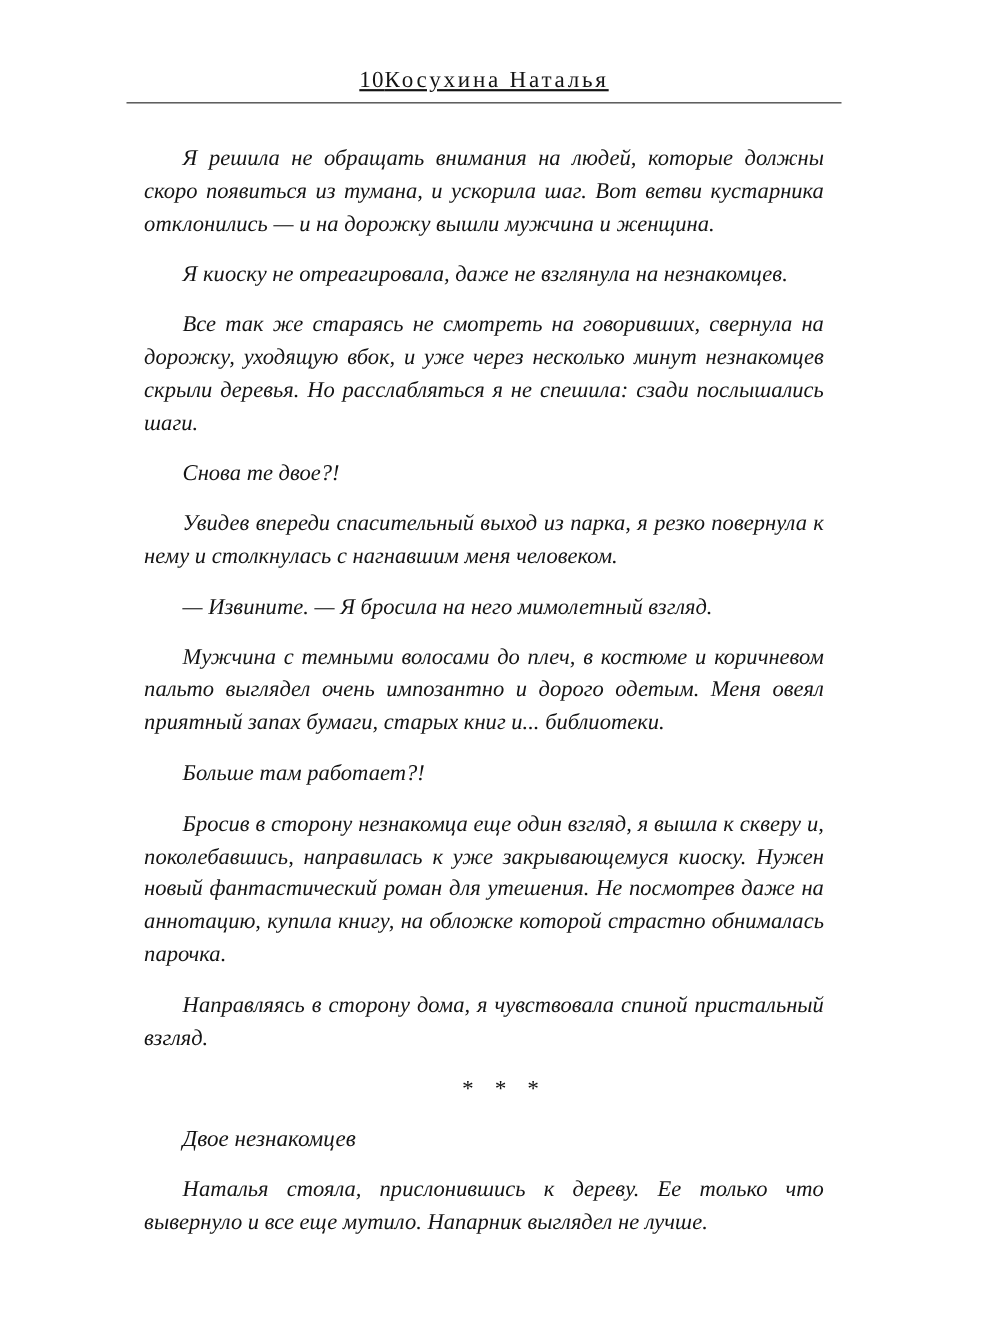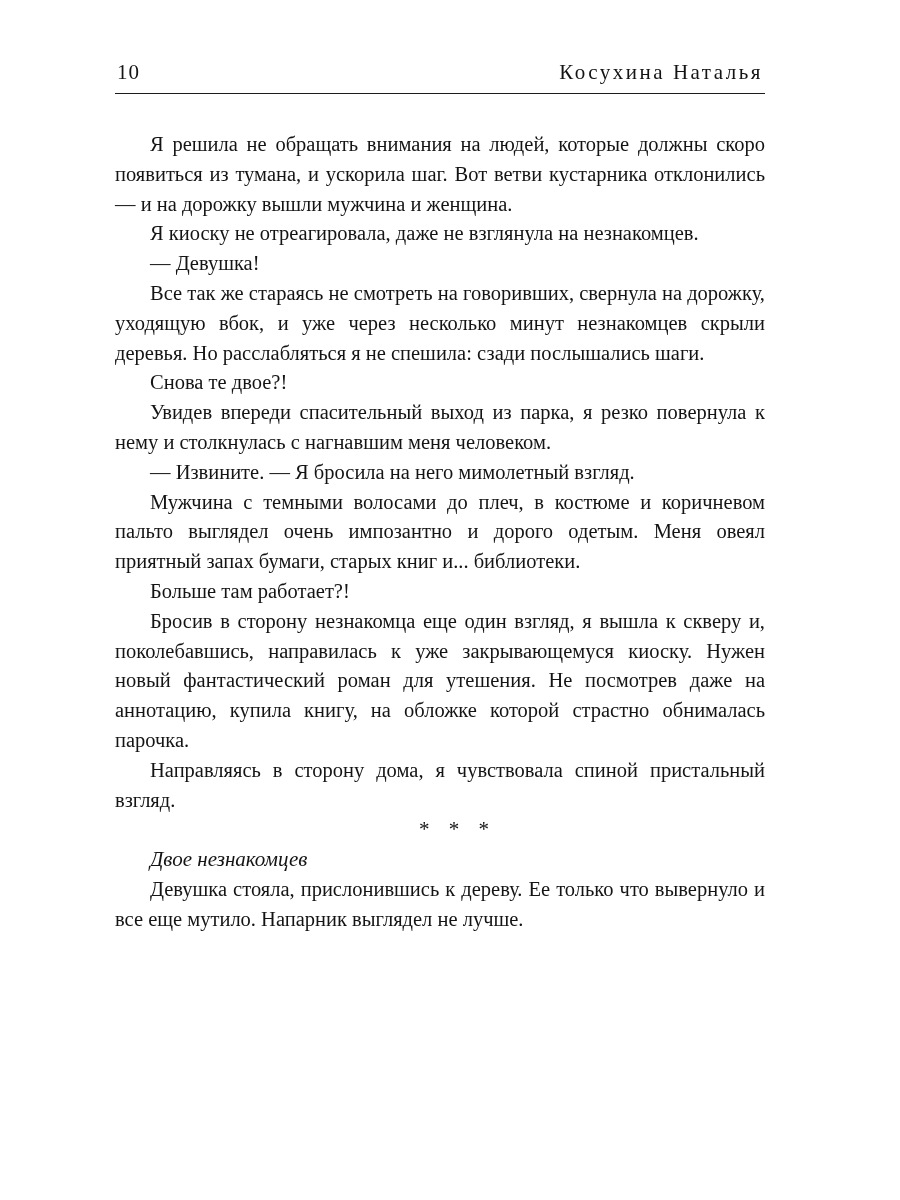--- a/index.html
+++ b/index.html
@@ -17,45 +17,47 @@
     position: relative;
     width: 900px;
     height: 1200px;
     box-sizing: border-box;
     padding: 60px 135px 40px 115px;
     background: #ffffff;
     overflow: hidden;
   }
   .header {
     display: flex;
-    justify-content: space-between;
+    justify-content: center;
     align-items: baseline;
     font-size: 21px;
     padding: 0 2px 6px 2px;
+    text-decoration: underline;
   }
   .page-number {
     letter-spacing: 1px;
   }
   .author {
     letter-spacing: 2.5px;
   }
   .header-rule {
     border: 0;
     border-top: 1.6px solid #1c1c1c;
     margin: 2px 0 0 0;
   }
   .body-text {
     margin-top: 36px;
     font-size: 20.5px;
     line-height: 29.8px;
     text-align: justify;
   }
   .body-text p {
-    margin: 0;
+    margin: 16px;
     text-indent: 35px;
+    font-style: italic;
   }
   .separator {
     text-align: center;
     font-size: 21px;
     letter-spacing: 7px;
     margin: 22px 0 4px 0;
     text-indent: 0;
   }
   .scene-title {
     font-style: italic;
@@ -71,29 +73,28 @@
 
   <div class="header">
     <span class="page-number">10</span>
     <span class="author">Косухина Наталья</span>
   </div>
   <hr class="header-rule">
 
   <div class="body-text">
     <p>Я решила не обращать внимания на людей, которые должны скоро появиться из тумана, и ускорила шаг. Вот ветви кустарника отклонились — и на дорожку вышли мужчина и женщина.</p>
     <p>Я киоску не отреагировала, даже не взглянула на незнакомцев.</p>
-    <p>— Девушка!</p>
     <p>Все так же стараясь не смотреть на говоривших, свернула на дорожку, уходящую вбок, и уже через несколько минут незнакомцев скрыли деревья. Но расслабляться я не спешила: сзади послышались шаги.</p>
     <p>Снова те двое?!</p>
     <p>Увидев впереди спасительный выход из парка, я резко повернула к нему и столкнулась с нагнавшим меня человеком.</p>
     <p>— Извините. — Я бросила на него мимолетный взгляд.</p>
     <p>Мужчина с темными волосами до плеч, в костюме и коричневом пальто выглядел очень импозантно и дорого одетым. Меня овеял приятный запах бумаги, старых книг и... библиотеки.</p>
     <p>Больше там работает?!</p>
     <p>Бросив в сторону незнакомца еще один взгляд, я вышла к скверу и, поколебавшись, направилась к уже закрывающемуся киоску. Нужен новый фантастический роман для утешения. Не посмотрев даже на аннотацию, купила книгу, на обложке которой страстно обнималась парочка.</p>
     <p>Направляясь в сторону дома, я чувствовала спиной пристальный взгляд.</p>
 
     <p class="separator">* * *</p>
     <p class="scene-title">Двое незнакомцев</p>
 
-    <p>Девушка стояла, прислонившись к дереву. Ее только что вывернуло и все еще мутило. Напарник выглядел не лучше.</p>
+    <p>Наталья стояла, прислонившись к дереву. Ее только что вывернуло и все еще мутило. Напарник выглядел не лучше.</p>
   </div>
 
 </div>
 
 </body></html>

